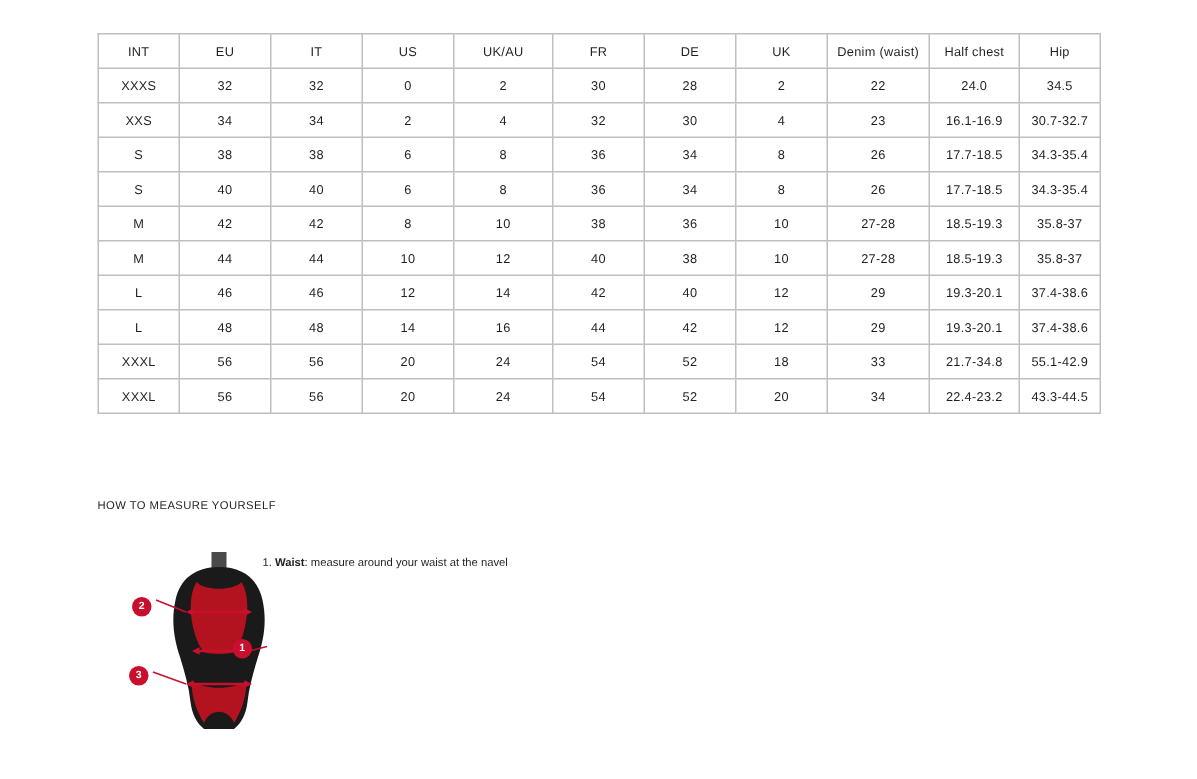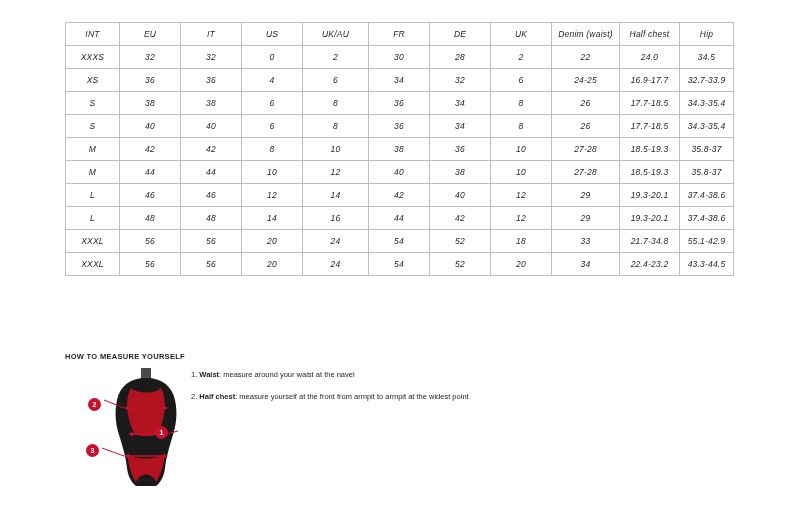--- a/index.html
+++ b/index.html
@@ -25,21 +25,20 @@
   .table-wrap {
     position: absolute;
     left: 65px;
     top: 22px;
     width: 668px;
   }
   table.size-table {
     border-collapse: collapse;
     width: 100%;
     table-layout: fixed;
-    font-style: italic;
   }
   table.size-table th,
   table.size-table td {
     border: 1px solid #bfbfbf;
     height: 22px;
     font-size: 8.5px;
     font-weight: normal;
     text-align: center;
     vertical-align: middle;
     padding: 0 2px;
@@ -59,41 +58,41 @@
   col.c6 { width: 61px; }
   col.c7 { width: 61px; }
   col.c8 { width: 68px; }
   col.c9 { width: 60px; }
   col.c10 { width: 54px; }
 
   
   .howto-title {
     position: absolute;
     left: 65px;
-    top: 352px;
+    top: 332px;
     font-size: 7.5px;
-    font-weight: bold;
+    font-weight: normal;
     letter-spacing: .3px;
     color: #231f20;
   }
   .figure {
     position: absolute;
     left: 86px;
     top: 368px;
     width: 120px;
     height: 125px;
   }
   .instructions {
     position: absolute;
     left: 175px;
     top: 370px;
     width: 400px;
   }
   .instructions p {
-    margin: 0 0 13px 16px;
+    margin: 0 0 13px 0;
     font-size: 7.5px;
     line-height: 1.2;
     color: #231f20;
   }
   .instructions b {
     font-weight: bold;
   }
   .bullet {
     position: absolute;
     width: 13px;
@@ -153,31 +152,31 @@
           <td>0</td>
           <td>2</td>
           <td>30</td>
           <td>28</td>
           <td>2</td>
           <td>22</td>
           <td>24.0</td>
           <td>34.5</td>
         </tr>
         <tr>
-          <td>XS</td>
-          <td>36</td>
-          <td>36</td>
+          <td>XXS</td>
+          <td>34</td>
+          <td>34</td>
+          <td>2</td>
           <td>4</td>
-          <td>6</td>
-          <td>34</td>
           <td>32</td>
-          <td>6</td>
-          <td>24-25</td>
-          <td>16.9-17.7</td>
-          <td>32.7-33.9</td>
+          <td>30</td>
+          <td>4</td>
+          <td>23</td>
+          <td>16.1-16.9</td>
+          <td>30.7-32.7</td>
         </tr>
         <tr>
           <td>S</td>
           <td>38</td>
           <td>38</td>
           <td>6</td>
           <td>8</td>
           <td>36</td>
           <td>34</td>
           <td>8</td>
@@ -322,16 +321,15 @@
       <line x1="80" y1="66" x2="92" y2="63" stroke="#c8102e" stroke-width="1"></line>
     </svg>
   </div>
 
   <div class="bullet b1">1</div>
   <div class="bullet b2">2</div>
   <div class="bullet b3">3</div>
 
   <div class="instructions">
     <p><span>1. </span><b>Waist</b><span>: measure around your waist at the navel</span></p>
-    <p><span>2. </span><b>Half chest</b><span>: measure yourself at the front from armpit to armpit at the widest point</span></p>
   </div>
 
 </div>
 
 </body></html>

